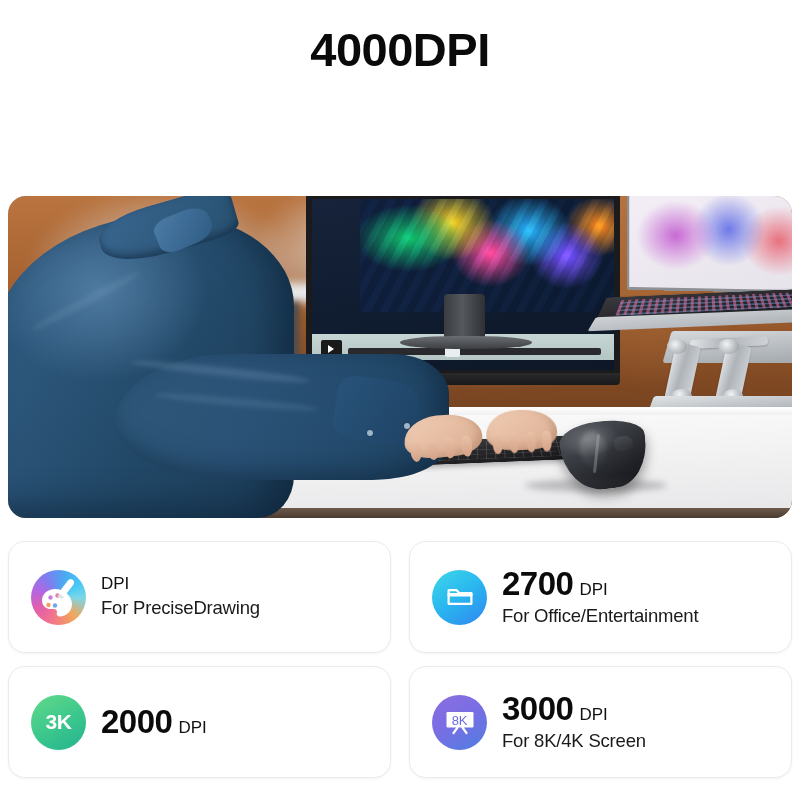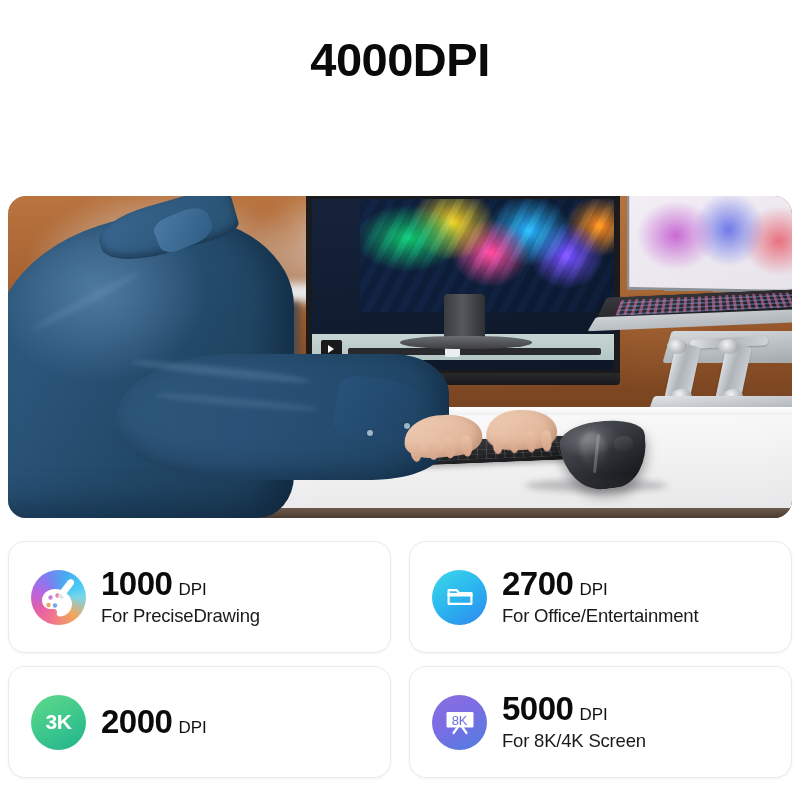--- a/index.html
+++ b/index.html
@@ -8,21 +8,21 @@
     background:#ffffff;
     font-family:"Liberation Sans", sans-serif;
     color:#111111;
     overflow:hidden;
     position:relative;
   }
 
   
   .headline {
     width:800px;
-    padding-top:32px;
+    padding-top:22px;
     text-align:center;
     font-weight:700;
     font-size:47px;
     line-height:55px;
     letter-spacing:-0.5px;
     color:#0a0a0a;
   }
   .headline .l2 { display:block; }
 
   
@@ -491,21 +491,20 @@
         <circle cx="19.5" cy="27.5" r="2.2" fill="#c77fdd"></circle>
         <circle cx="26.5" cy="25.5" r="2.2" fill="#e87fa8"></circle>
         <circle cx="17.5" cy="35" r="2.2" fill="#f2a05a"></circle>
         <circle cx="24" cy="35.5" r="2.2" fill="#6fa8ef"></circle>
         <path d="M41.5 9.5c1.8 1.4 2.2 3.6.9 5.2L32.8 27.3l-5.5-4.3L37 10.6c1.3-1.6 3-1.6 4.5-1.1z" fill="#ffffff"></path>
         <path d="M28.6 23.6l4.4 3.4-2 2.5-4.4-3.4z" fill="#dfe3ea"></path>
       </svg>
     </div>
     <div class="card-text">
       <div class="line1">
-        <span class="dpi-num">1000</span>
         <span class="dpi-unit">DPI</span>
       </div>
       <div class="dpi-sub">For PreciseDrawing</div>
     </div>
   </div>
 
   <div class="card">
     <div class="icon-badge ic-folder">
       <svg width="30" height="30" viewBox="0 0 30 30">
         <path d="M3.6 8.2h8.1l2.4 2.8h12.3v2.4H3.6z" fill="none" stroke="#ffffff" stroke-width="2.2" stroke-linejoin="round"></path>
@@ -536,20 +535,20 @@
   <div class="card">
     <div class="icon-badge ic-8k">
       <svg width="36" height="30" viewBox="0 0 36 30" style="position:absolute">
         <rect x="4.5" y="5" width="27" height="15.5" rx="1.2" fill="#ffffff"></rect>
         <path d="M15.5 20.5l-4 5.5M20.5 20.5l4 5.5" stroke="#ffffff" stroke-width="2.2" stroke-linecap="round"></path>
       </svg>
       <span class="kk" style="position:relative;top:-2px">8K</span>
     </div>
     <div class="card-text">
       <div class="line1">
-        <span class="dpi-num">5000</span>
+        <span class="dpi-num">3000</span>
         <span class="dpi-unit">DPI</span>
       </div>
       <div class="dpi-sub">For 8K/4K Screen</div>
     </div>
   </div>
 
 </div>
 
 </body></html>

